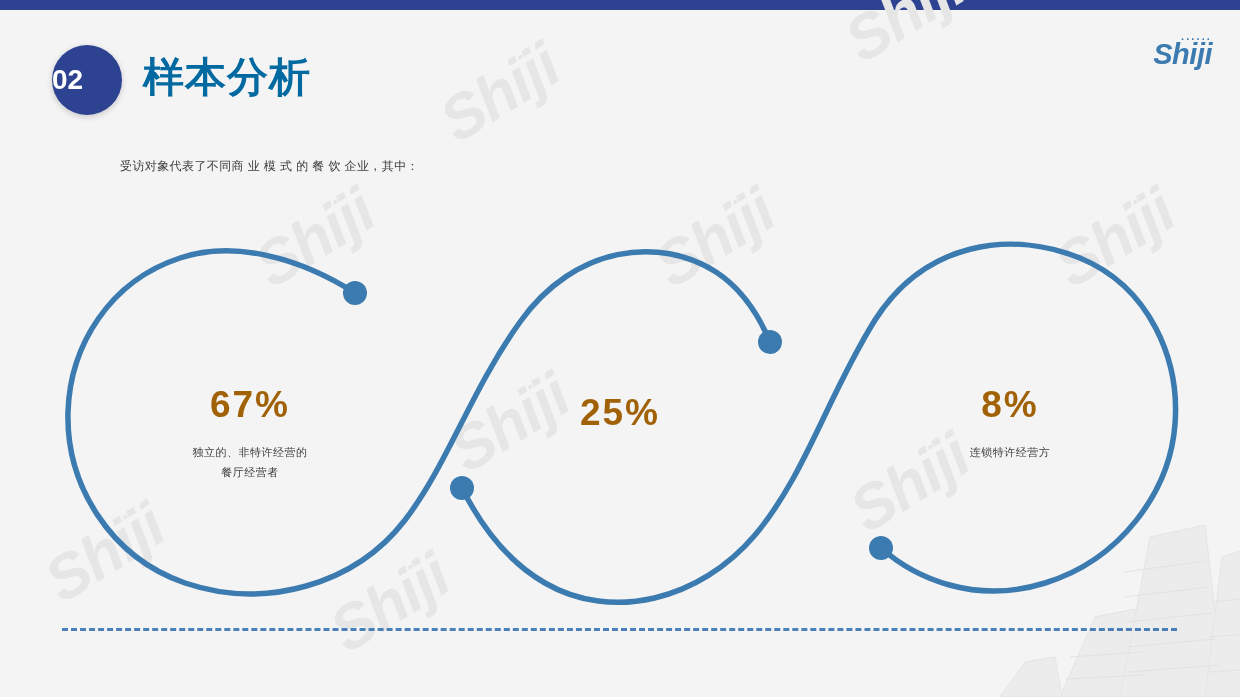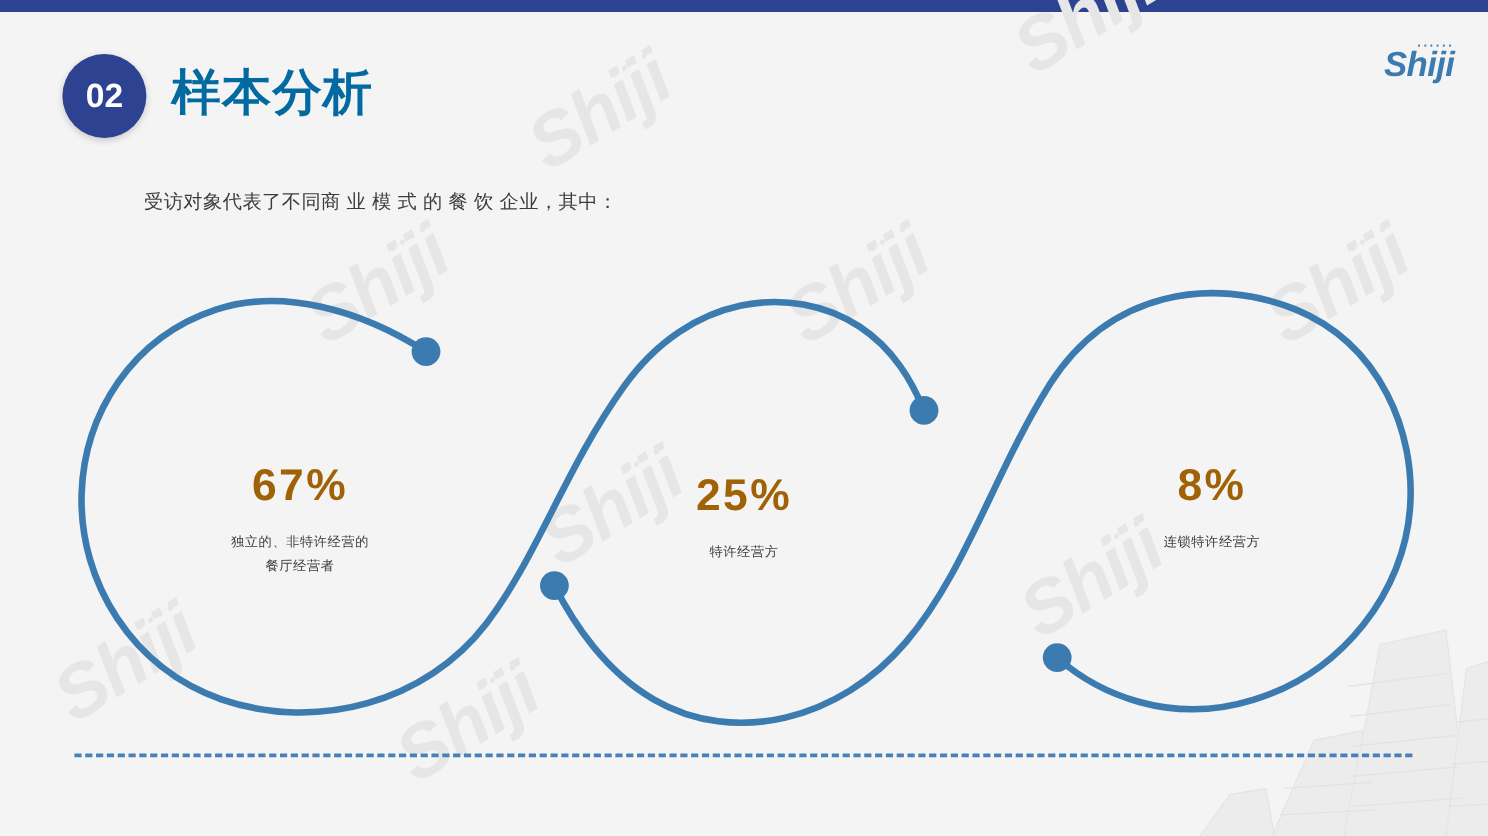--- a/index.html
+++ b/index.html
@@ -79,21 +79,20 @@
     position: absolute;
     left: 52px;
     top: 45px;
     width: 70px;
     height: 70px;
     border-radius: 50%;
     background: #2d4391;
     color: #ffffff;
     display: flex;
     align-items: center;
-    justify-content: center;
     font-size: 28px;
     font-weight: bold;
     letter-spacing: 0px;
     box-shadow: 0 2px 6px rgba(0,0,0,0.18);
     font-family: "Liberation Sans", sans-serif;
   }
   .section-title {
     position: absolute;
     left: 143px;
     top: 50px;
@@ -122,21 +121,21 @@
     letter-spacing: 1.5px;
     font-style: normal;
     font-weight: bold;
   }
 
   
   .intro {
     position: absolute;
     left: 120px;
     top: 158px;
-    font-size: 16px;
+    font-size: 12px;
     color: #3c3c3c;
     letter-spacing: 0.4px;
     z-index: 3;
     font-family: "Liberation Sans", "DejaVu Sans", sans-serif;
   }
 
   
   .curve-svg {
     position: absolute;
     left: 0;
@@ -283,23 +282,20 @@
 <div class="stat" id="stat-0">
   <div class="value">67%</div>
   <div class="label">
     <div>独立的、非特许经营的</div>
     <div>餐厅经营者</div>
   </div>
 </div>
 
 <div class="stat" id="stat-1">
   <div class="value">25%</div>
-  <div class="label">
-    <div>特许经营方</div>
-  </div>
 </div>
 
 <div class="stat" id="stat-2">
   <div class="value">8%</div>
   <div class="label">
     <div>连锁特许经营方</div>
   </div>
 </div>
 
 <div class="dashed-rule"></div>

